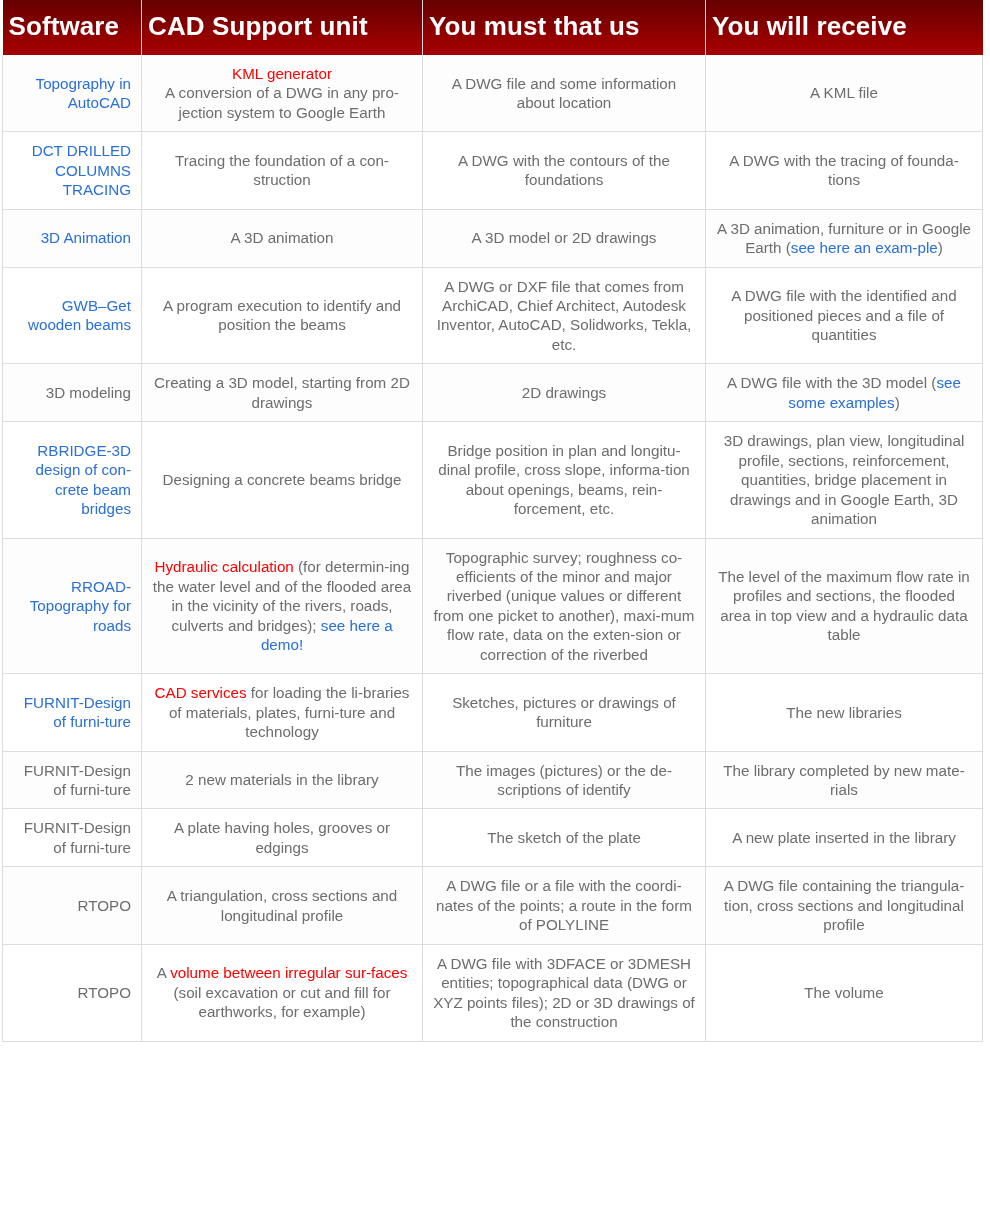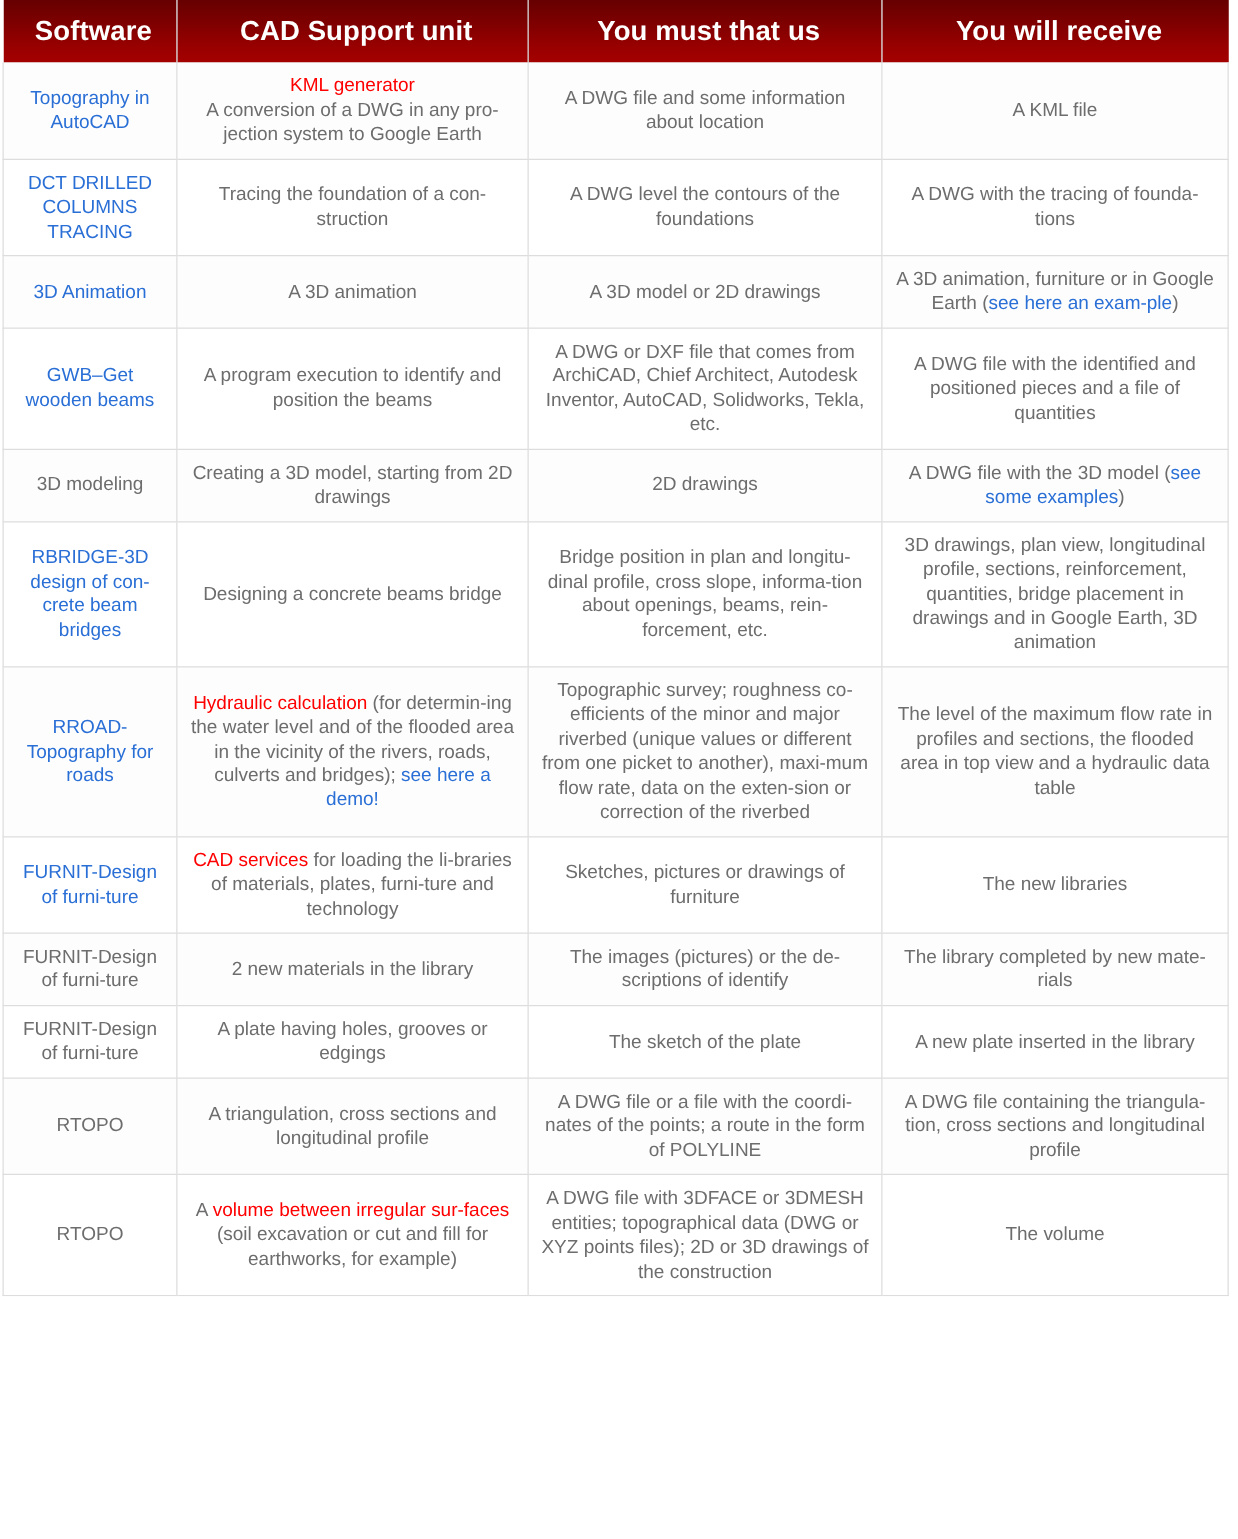--- a/index.html
+++ b/index.html
@@ -25,23 +25,23 @@
     border-collapse: collapse;
     table-layout: fixed;
     width: 980px;
     margin: 0;
   }
 
   
   thead th {
     background: linear-gradient(to bottom, #660000 0%, #7d0000 35%, #990000 75%, #a40000 100%);
     color: #ffffff;
-    font-size: 22px;
+    font-size: 26px;
     font-weight: bold;
-    text-align: center;
+    text-align: left;
     padding: 12px 0 13px 6px;
     border-right: 1px solid #d8d8d8;
     letter-spacing: 0.1px;
     line-height: 1.15;
   }
   thead th:last-child { border-right: none; }
 
   
   tbody td {
     border: 1px solid #dddddd;
@@ -61,21 +61,21 @@
   col.c-soft { width: 139px; }
   col.c-unit { width: 281px; }
   col.c-send { width: 283px; }
   col.c-recv { width: 277px; }
 
   
   .link { color: #2a6fd6; }
   .hl   { color: #ff0000; }
   .gray { color: #6d6d6d; }
 
-  td.soft-cell { font-size: 15.2px; }
+  td.soft-cell { font-size: 15.2px; text-align: right; }
 </style>
 </head>
 <body>
 
 <div class="table-wrap">
   <table class="cad-table">
     <colgroup>
       <col class="c-soft">
       <col class="c-unit">
       <col class="c-send">
@@ -92,21 +92,21 @@
     <tbody id="tbody">
         <tr>
           <td class="soft-cell"><span class="link">Topography in AutoCAD</span></td>
           <td><span class="hl">KML generator</span><br><span class="gray">A conversion of a DWG in any pro-jection system to Google Earth</span></td>
           <td><span class="gray">A DWG file and some information about location</span></td>
           <td><span class="gray">A KML file</span></td>
         </tr>
         <tr>
           <td class="soft-cell"><span class="link">DCT DRILLED COLUMNS TRACING</span></td>
           <td><span class="gray">Tracing the foundation of a con-struction</span></td>
-          <td><span class="gray">A DWG level the contours of the foundations</span></td>
+          <td><span class="gray">A DWG with the contours of the foundations</span></td>
           <td><span class="gray">A DWG with the tracing of founda-tions</span></td>
         </tr>
         <tr>
           <td class="soft-cell"><span class="link">3D Animation</span></td>
           <td><span class="gray">A 3D animation</span></td>
           <td><span class="gray">A 3D model or 2D drawings</span></td>
           <td><span class="gray">A 3D animation, furniture or in Google Earth (</span><span class="link">see here an exam-ple</span><span class="gray">)</span></td>
         </tr>
         <tr>
           <td class="soft-cell"><span class="link">GWB–Get wooden beams</span></td>

